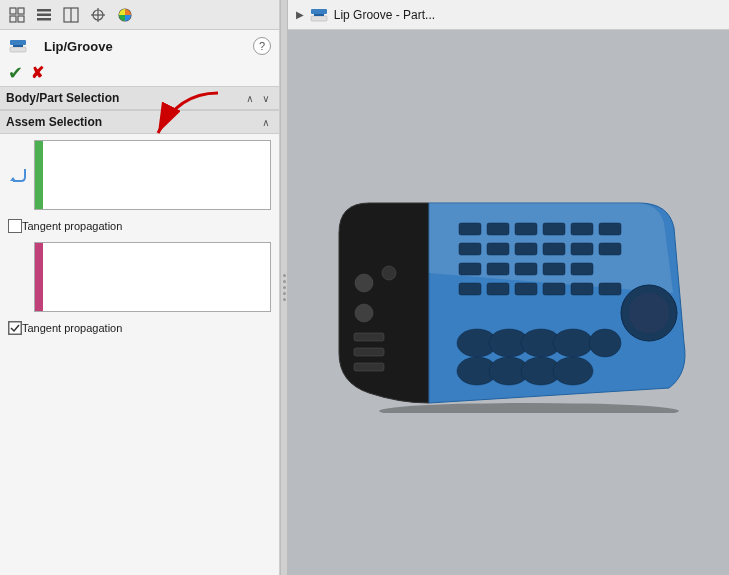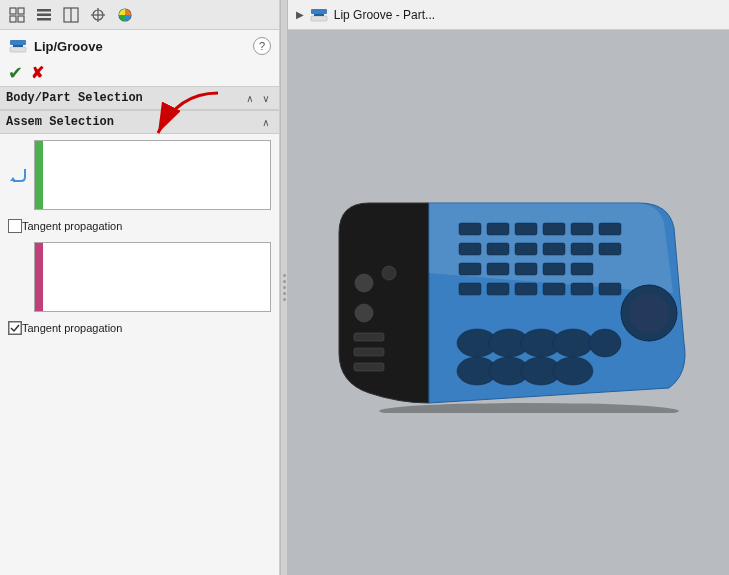--- a/index.html
+++ b/index.html
@@ -46,21 +46,21 @@
       justify-content: center;
       font-size: 14px;
       border-radius: 2px;
     }
 
     
     .feature-header {
       display: flex;
       align-items: center;
       padding: 6px 8px 4px 8px;
-      gap: 6px;
+      gap: 16px;
       background: #f5f5f5;
     }
     .feature-title {
       font-size: 13px;
       font-weight: bold;
       color: #1a1a1a;
     }
     .help-btn {
       margin-left: auto;
       width: 18px;
@@ -115,21 +115,20 @@
       align-items: center;
       justify-content: space-between;
       padding: 4px 6px;
       background: #e0e0e0;
       border-bottom: 1px solid #ccc;
     }
     .section-title {
       font-size: 12px;
       font-weight: bold;
       color: #1a1a1a;
-      font-family: Liberation Mono, monospace;
     }
     .collapse-btns {
       display: flex;
       gap: 2px;
     }
     .collapse-btn {
       width: 14px;
       height: 14px;
       border: none;
       background: transparent;

